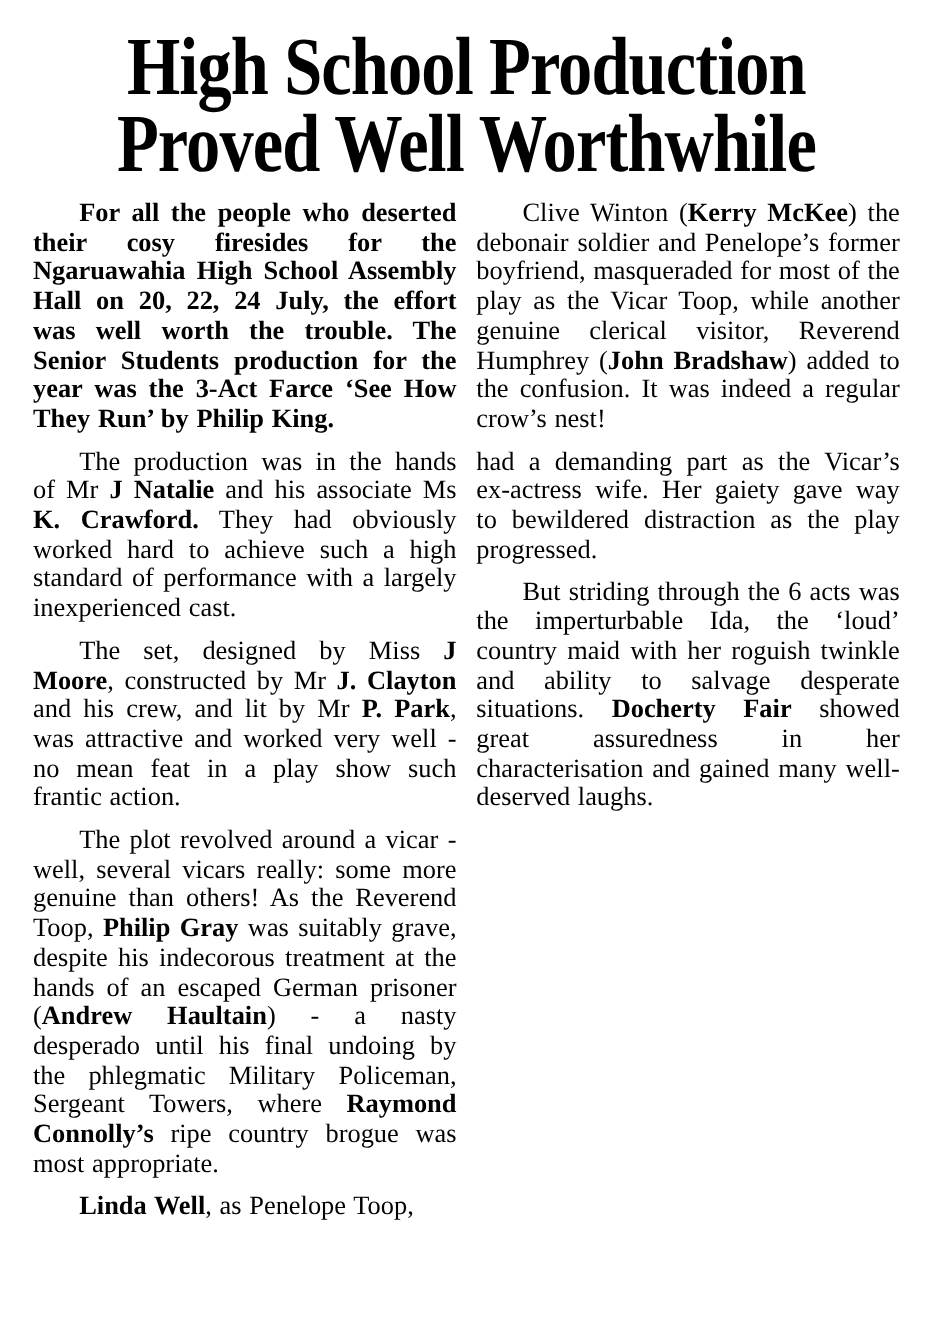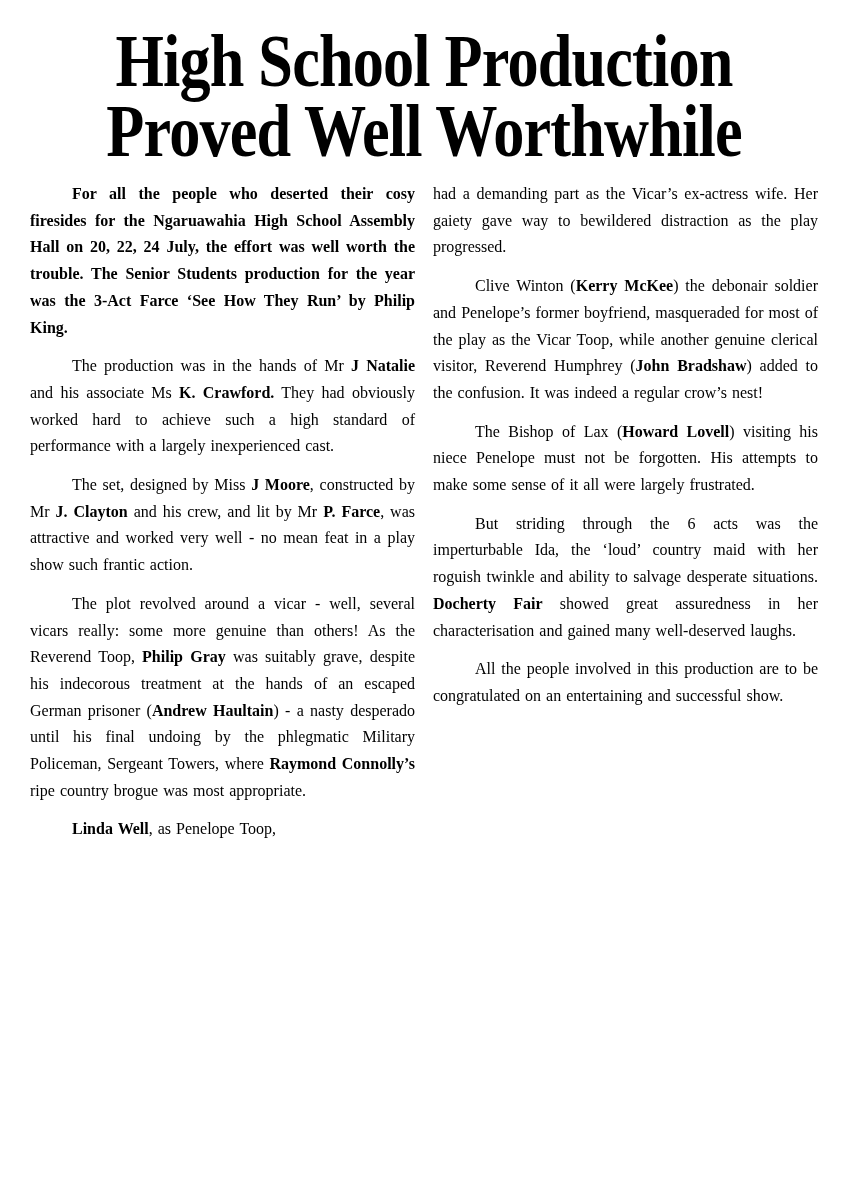--- a/index.html
+++ b/index.html
@@ -33,21 +33,21 @@
     width: 788px;
     display: flex;
     gap: 18px;
   }
   .col {
     width: 385px;
     flex: 0 0 385px;
   }
   p.para {
     margin: 0 0 12px 0;
-    font-size: 16px;
+    font-size: 24px;
     line-height: 26.7px;
     text-align: justify;
     text-indent: 42px;
     word-spacing: 1px;
   }
   p.para.no-indent {
     text-indent: 0;
   }
   .b { font-weight: bold; }
 </style>
@@ -56,24 +56,22 @@
 
 <h1 class="headline">
   <div>High School Production</div>
   <div>Proved Well Worthwhile</div>
 </h1>
 
 <div class="columns">
   <div class="col" id="col-left">
       <p class="para"><span class="b">For all the people who deserted their cosy firesides for the Ngaruawahia High School Assembly Hall on 20, 22, 24 July, the effort was well worth the trouble. The Senior Students production for the year was the 3-Act Farce ‘See How They Run’ by Philip King.</span></p>
       <p class="para"><span>The production was in the hands of Mr </span><span class="b">J Natalie</span><span> and his associate Ms </span><span class="b">K. Crawford.</span><span> They had obviously worked hard to achieve such a high standard of performance with a largely inexperienced cast.</span></p>
-      <p class="para"><span>The set, designed by Miss </span><span class="b">J Moore</span><span>, constructed by Mr </span><span class="b">J. Clayton</span><span> and his crew, and lit by Mr </span><span class="b">P. Farce</span><span>, was attractive and worked very well - no mean feat in a play show such frantic action.</span></p>
+      <p class="para"><span>The set, designed by Miss </span><span class="b">J Moore</span><span>, constructed by Mr </span><span class="b">J. Clayton</span><span> and his crew, and lit by Mr </span><span class="b">P. Park</span><span>, was attractive and worked very well - no mean feat in a play show such frantic action.</span></p>
       <p class="para"><span>The plot revolved around a vicar - well, several vicars really: some more genuine than others! As the Reverend Toop, </span><span class="b">Philip Gray</span><span> was suitably grave, despite his indecorous treatment at the hands of an escaped German prisoner (</span><span class="b">Andrew Haultain</span><span>) - a nasty desperado until his final undoing by the phlegmatic Military Policeman, Sergeant Towers, where </span><span class="b">Raymond Connolly’s</span><span> ripe country brogue was most appropriate.</span></p>
       <p class="para"><span class="b">Linda Well</span><span>, as Penelope Toop,</span></p>
     </div>
   <div class="col" id="col-right">
+      <p class="para"><span>Clive Winton (</span><span class="b">Kerry McKee</span><span>) the debonair soldier and Penelope’s former boyfriend, masqueraded for most of the play as the Vicar Toop, while another genuine clerical visitor, Reverend Humphrey (</span><span class="b">John Bradshaw</span><span>) added to the confusion. It was indeed a regular crow’s nest!</span></p>
       <p class="para no-indent"><span>had a demanding part as the Vicar’s ex-actress wife. Her gaiety gave way to bewildered distraction as the play progressed.</span></p>
-      <p class="para"><span>Clive Winton (</span><span class="b">Kerry McKee</span><span>) the debonair soldier and Penelope’s former boyfriend, masqueraded for most of the play as the Vicar Toop, while another genuine clerical visitor, Reverend Humphrey (</span><span class="b">John Bradshaw</span><span>) added to the confusion. It was indeed a regular crow’s nest!</span></p>
-      <p class="para"><span>The Bishop of Lax (</span><span class="b">Howard Lovell</span><span>) visiting his niece Penelope must not be forgotten. His attempts to make some sense of it all were largely frustrated.</span></p>
       <p class="para"><span>But striding through the 6 acts was the imperturbable Ida, the ‘loud’ country maid with her roguish twinkle and ability to salvage desperate situations. </span><span class="b">Docherty Fair</span><span> showed great assuredness in her characterisation and gained many well-deserved laughs.</span></p>
-      <p class="para"><span>All the people involved in this production are to be congratulated on an entertaining and successful show.</span></p>
     </div>
 </div>
 
 </body></html>

